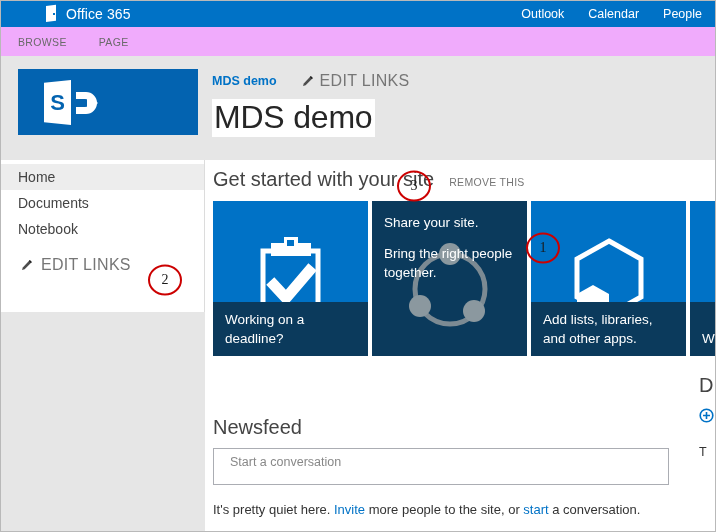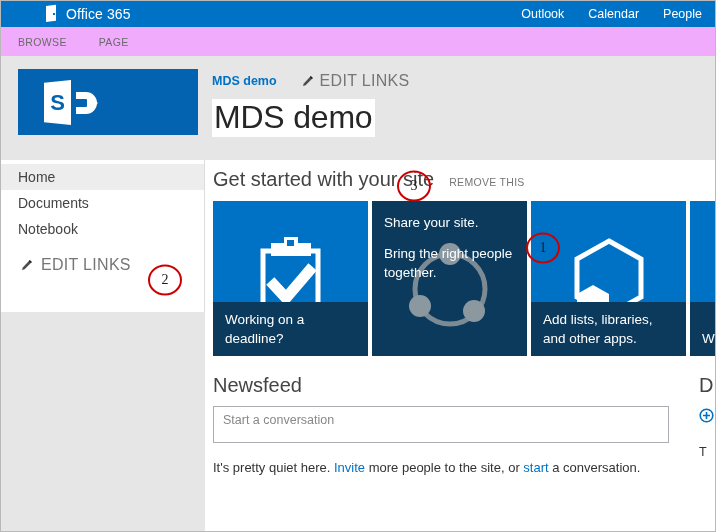--- a/index.html
+++ b/index.html
@@ -300,36 +300,37 @@
   }
 
   
   .lower {
     display: flex;
     margin-top: 18px;
   }
   .newsfeed {
     width: 470px;
     flex: none;
+    margin-top: 42px;
   }
   .section-title {
     font-size: 20px;
     color: #444444;
     font-weight: normal;
   }
   .conv-box {
     margin-top: 9px;
     width: 456px;
     height: 37px;
     border: 1px solid #abadb3;
     box-sizing: border-box;
     background: #ffffff;
     display: flex;
     align-items: flex-start;
-    padding: 5px 7px;
+    padding: 5px 14px;
     cursor: text;
   }
   .conv-input {
     border: 0;
     outline: 0;
     width: 100%;
     font-size: 12.5px;
     color: #444444;
     font-family: "Liberation Sans", sans-serif;
     background: transparent;

